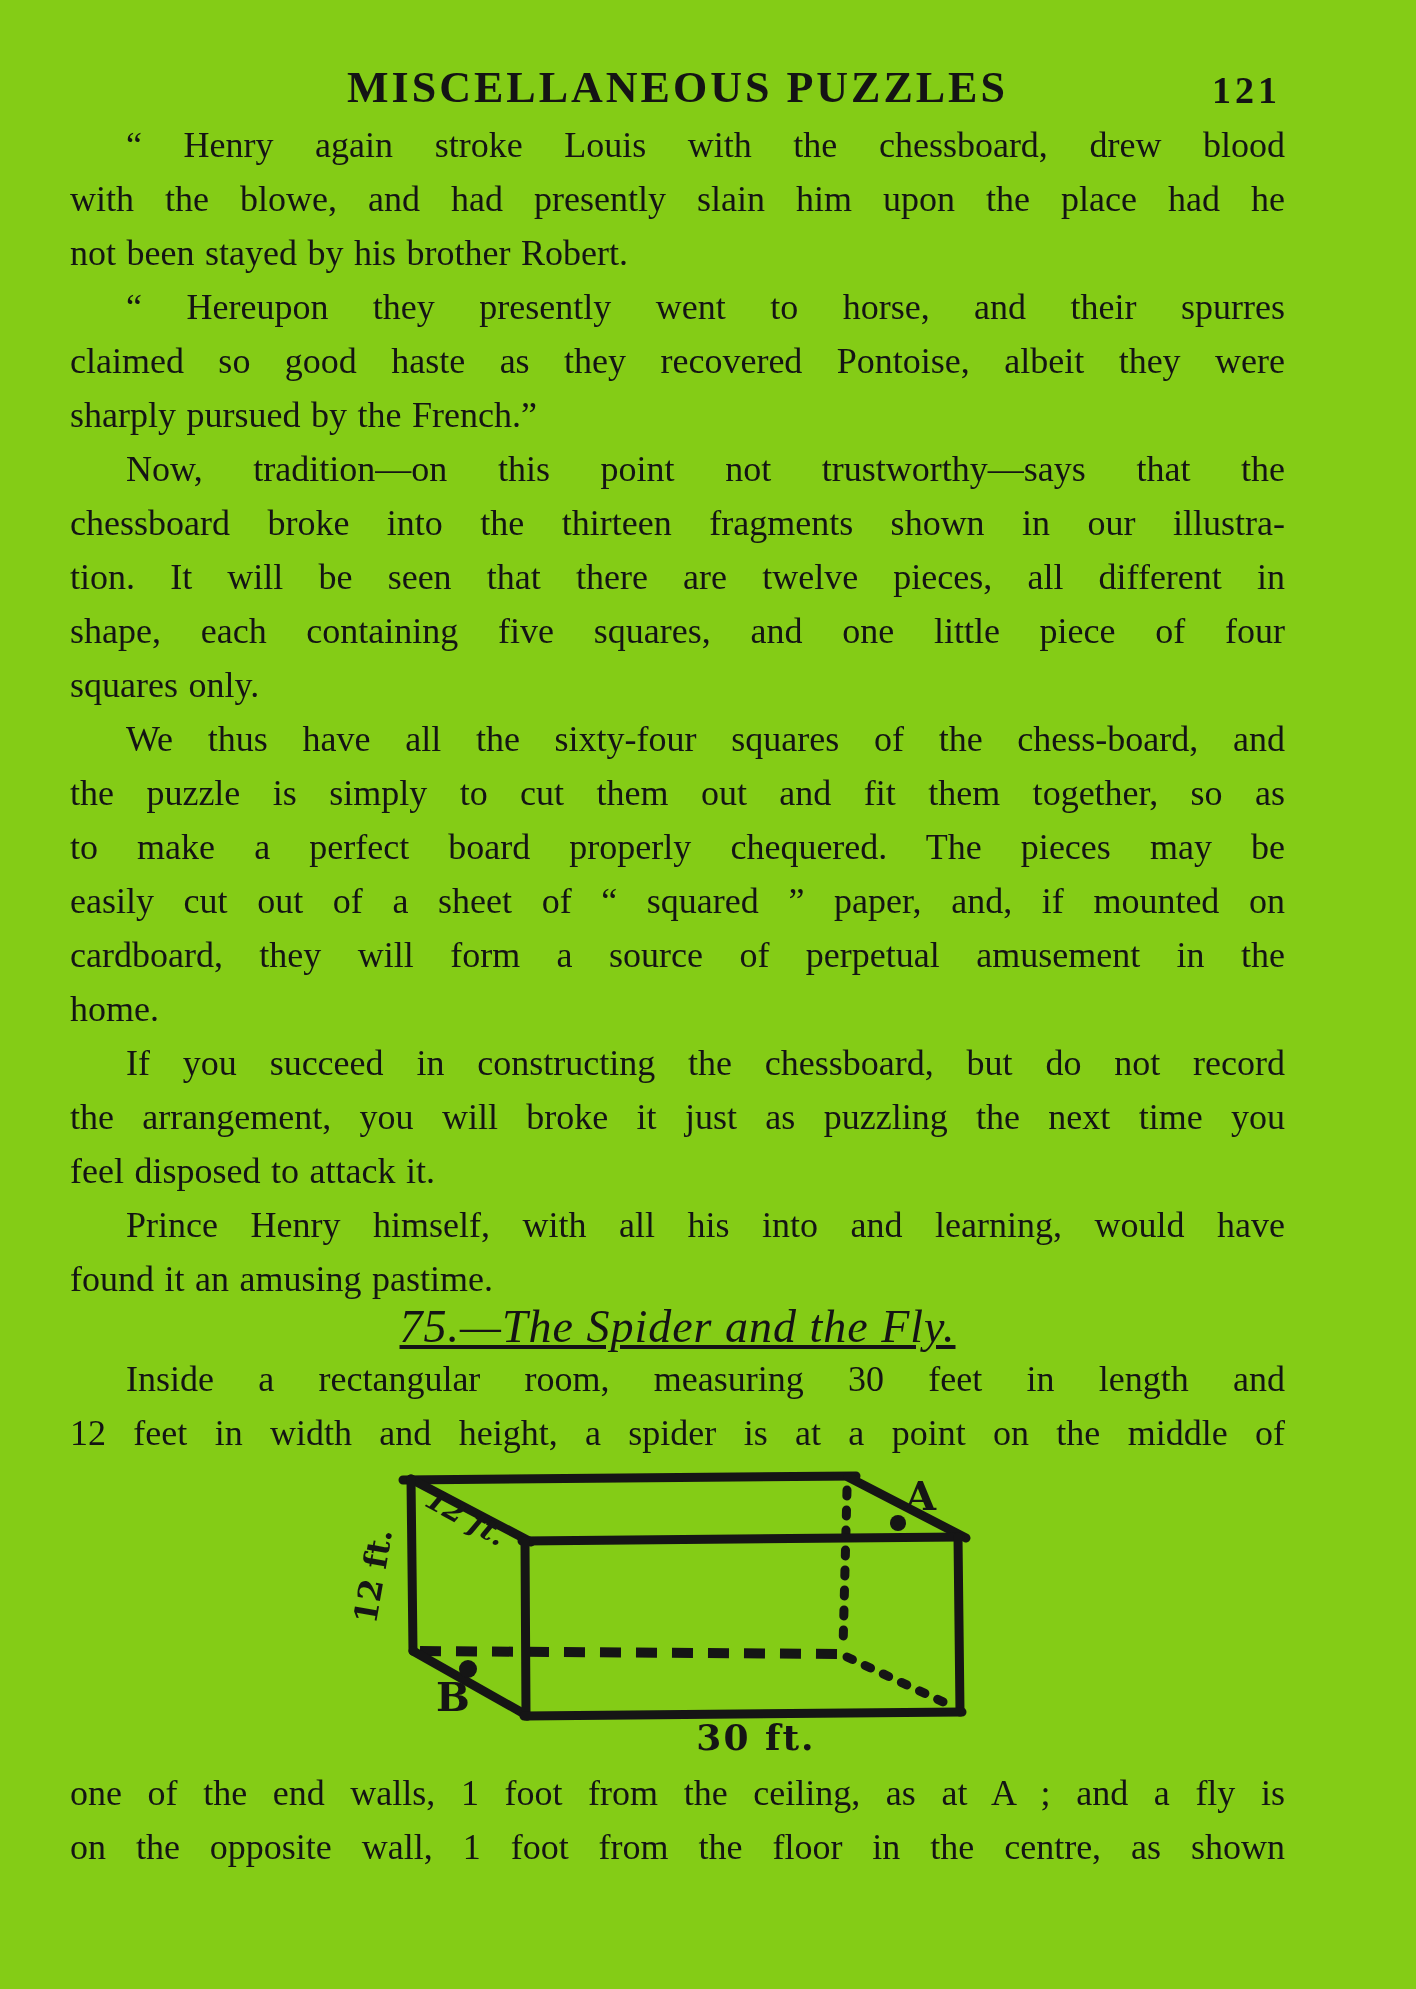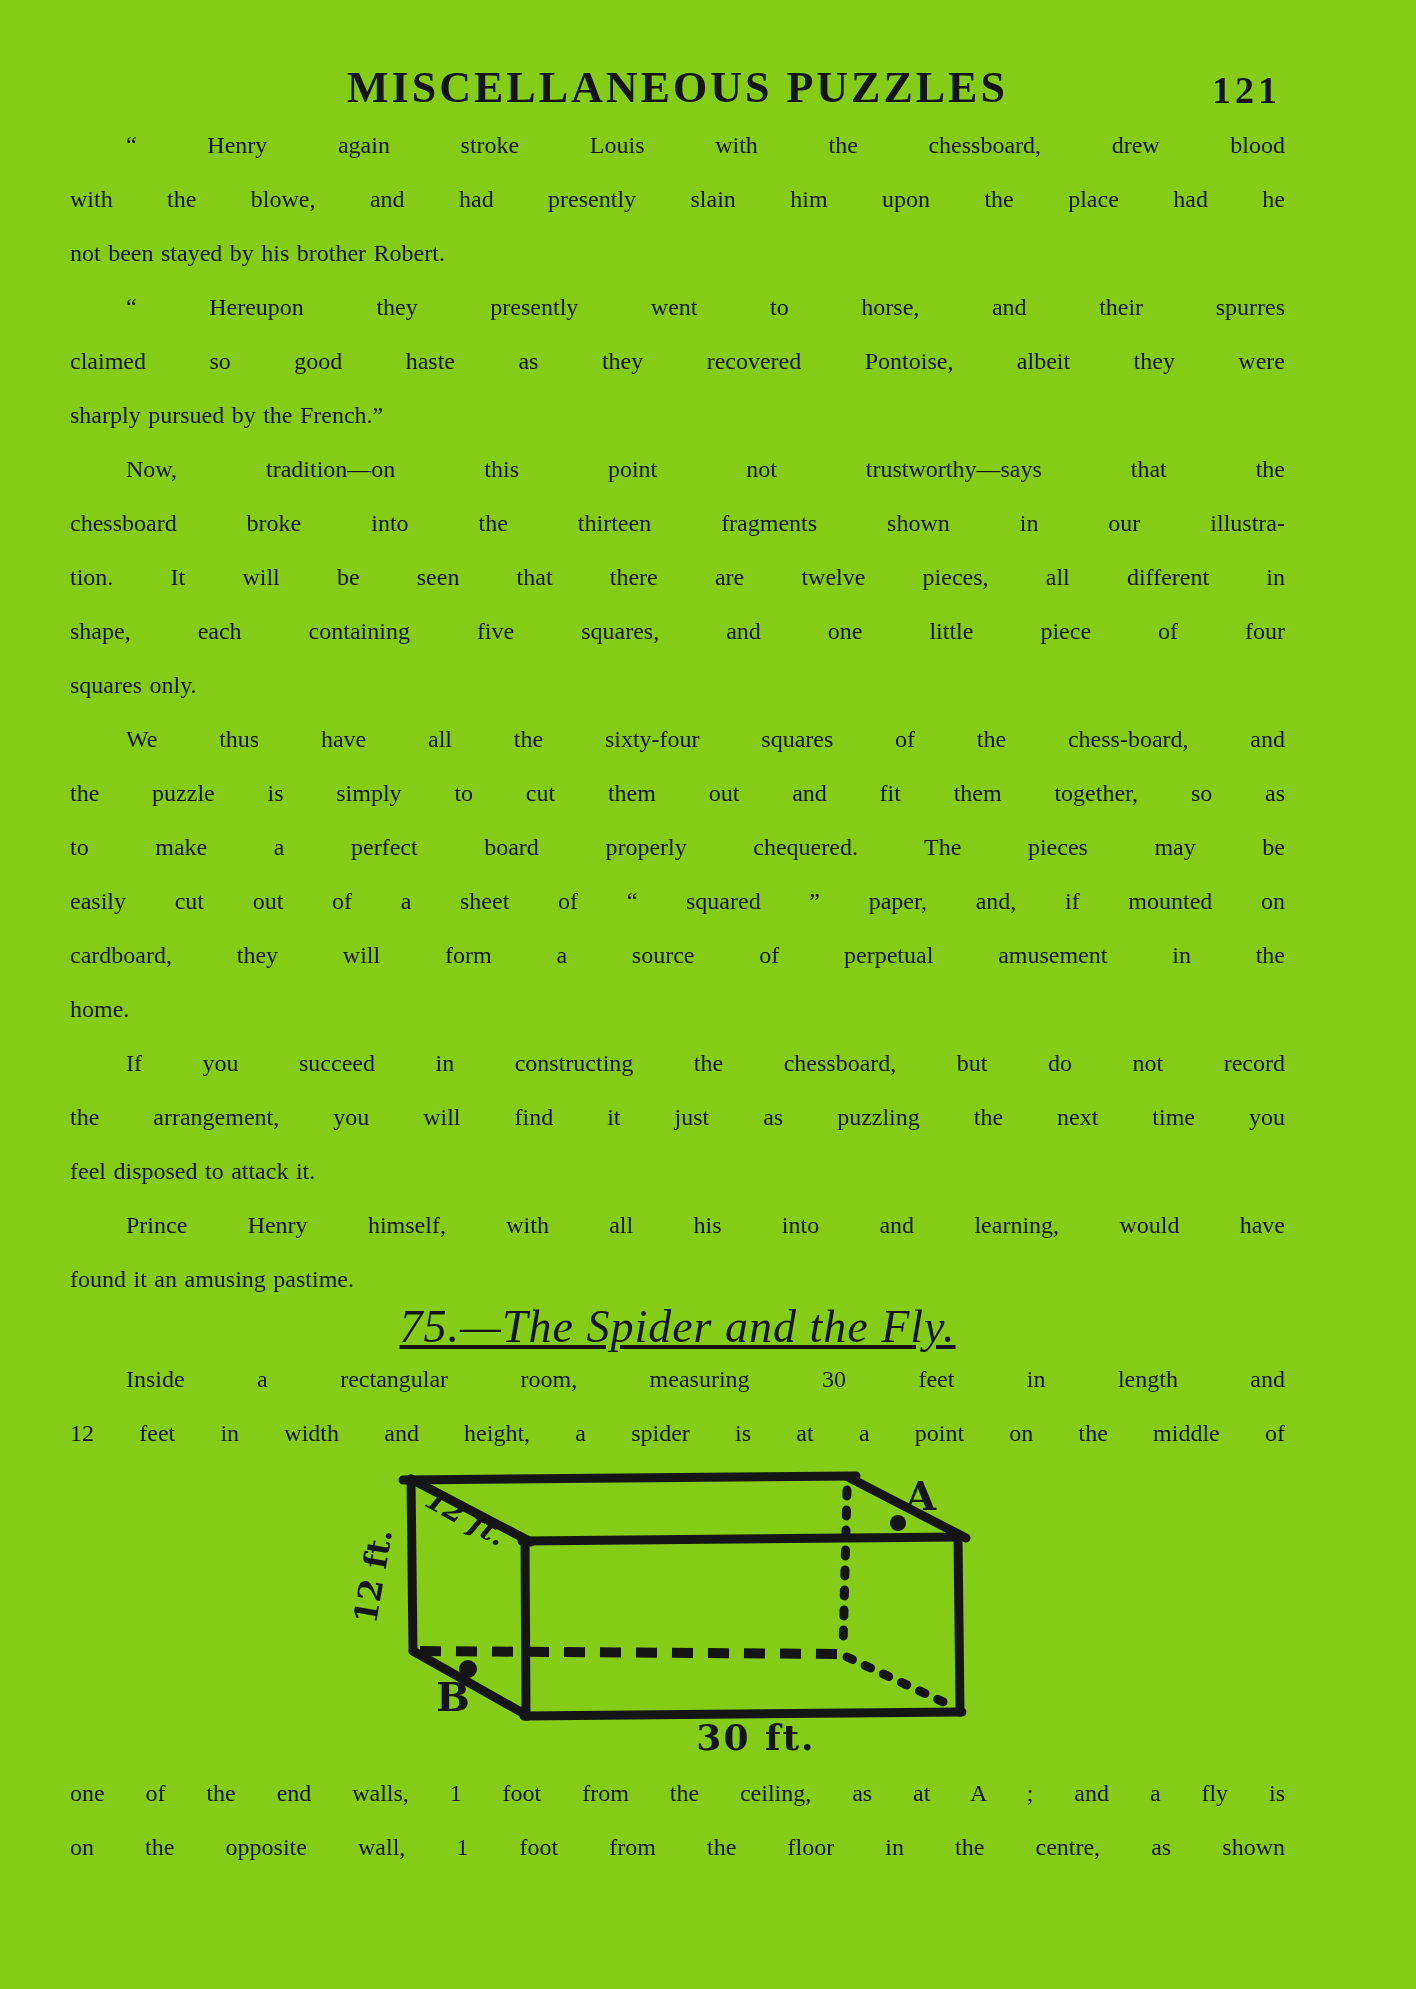--- a/index.html
+++ b/index.html
@@ -22,21 +22,21 @@
   }
   .folio {
     position:absolute; right:4px; top:8px;
     font-weight:bold; font-size:38px; letter-spacing:4px;
   }
 
   .bodytext { position:absolute; top:118px; left:0; width:100%; }
 
   .para { margin:0; }
   .line {
-    font-size:24px; line-height:54px; height:54px;
+    font-size:36px; line-height:54px; height:54px;
     text-align:justify; text-align-last:justify;
     word-spacing:1.5px;
     overflow:visible;
   }
   .line.endline { text-align-last:left; }
   .line.indent { text-indent:56px; }
 
   .section-heading {
     font-style:italic; font-size:46px;
     line-height:50px; height:50px; margin-top:-4px;
@@ -89,21 +89,21 @@
           <div class="para">
             <div class="line indent">We thus have all the sixty-four squares of the chess-board, and</div>
             <div class="line">the puzzle is simply to cut them out and fit them together, so as</div>
             <div class="line">to make a perfect board properly chequered.  The pieces may be</div>
             <div class="line">easily cut out of a sheet of “ squared ” paper, and, if mounted on</div>
             <div class="line">cardboard, they will form a source of perpetual amusement in the</div>
             <div class="line endline">home.</div>
           </div>
           <div class="para">
             <div class="line indent">If you succeed in constructing the chessboard, but do not record</div>
-            <div class="line">the arrangement, you will find it just as puzzling the next time you</div>
+            <div class="line">the arrangement, you will broke it just as puzzling the next time you</div>
             <div class="line endline">feel disposed to attack it.</div>
           </div>
           <div class="para">
             <div class="line indent">Prince Henry himself, with all his into and learning, would have</div>
             <div class="line endline">found it an amusing pastime.</div>
           </div>
         </div>
 
       <div class="section-heading">75.—The Spider and the Fly.</div>
 

